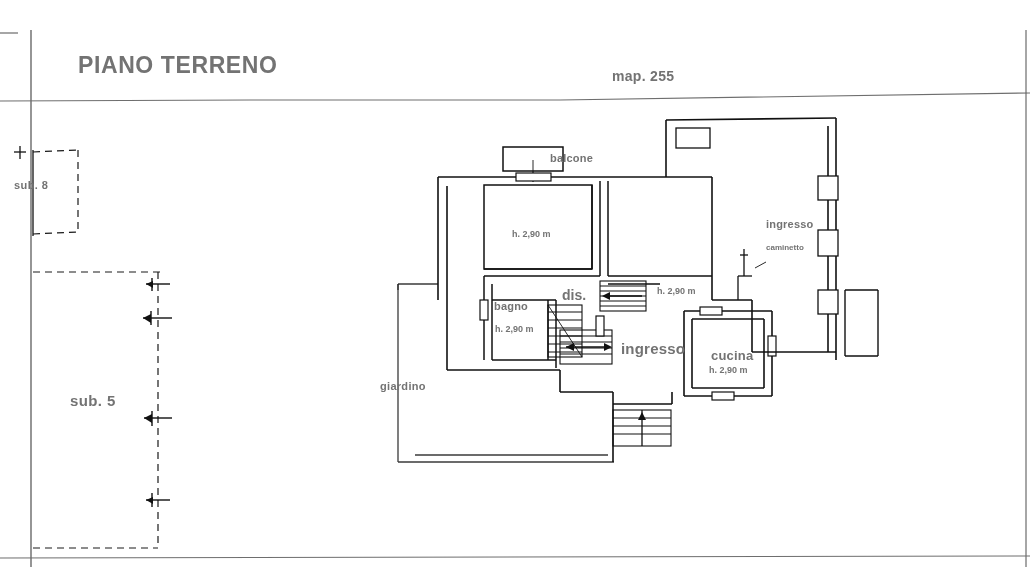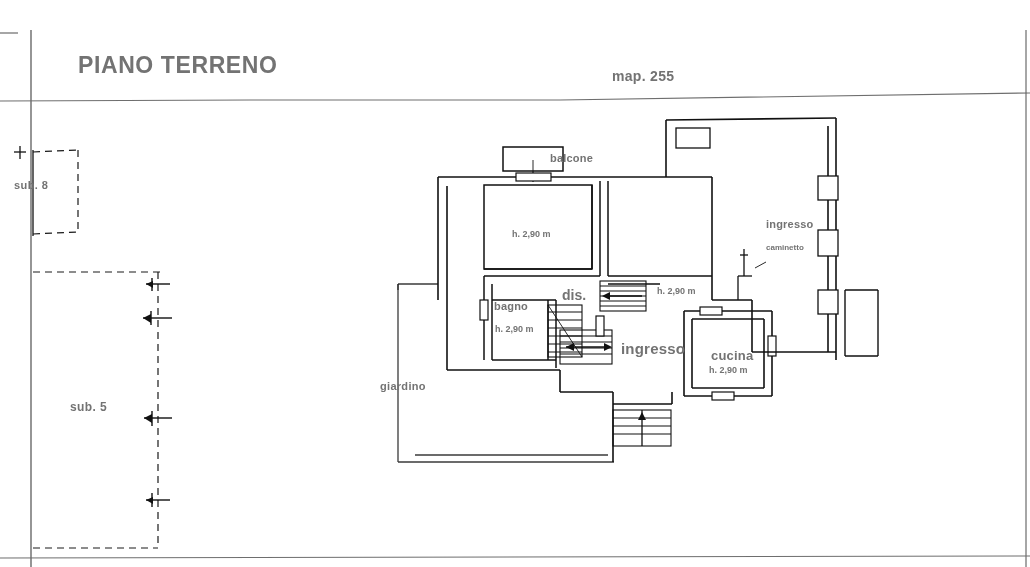--- a/index.html
+++ b/index.html
@@ -46,22 +46,22 @@
   }
   #sub8-label {
     left: 14px;
     top: 179px;
     font-size: 11px;
     font-weight: bold;
     letter-spacing: 0.4px;
   }
   #sub5-label {
     left: 70px;
-    top: 400px;
-    font-size: 12px;
+    top: 392px;
+    font-size: 15px;
     font-weight: bold;
     letter-spacing: 0.4px;
   }
   #giardino-label {
     left: 380px;
     top: 380px;
     font-size: 11px;
     font-weight: bold;
     letter-spacing: 0.3px;
   }

